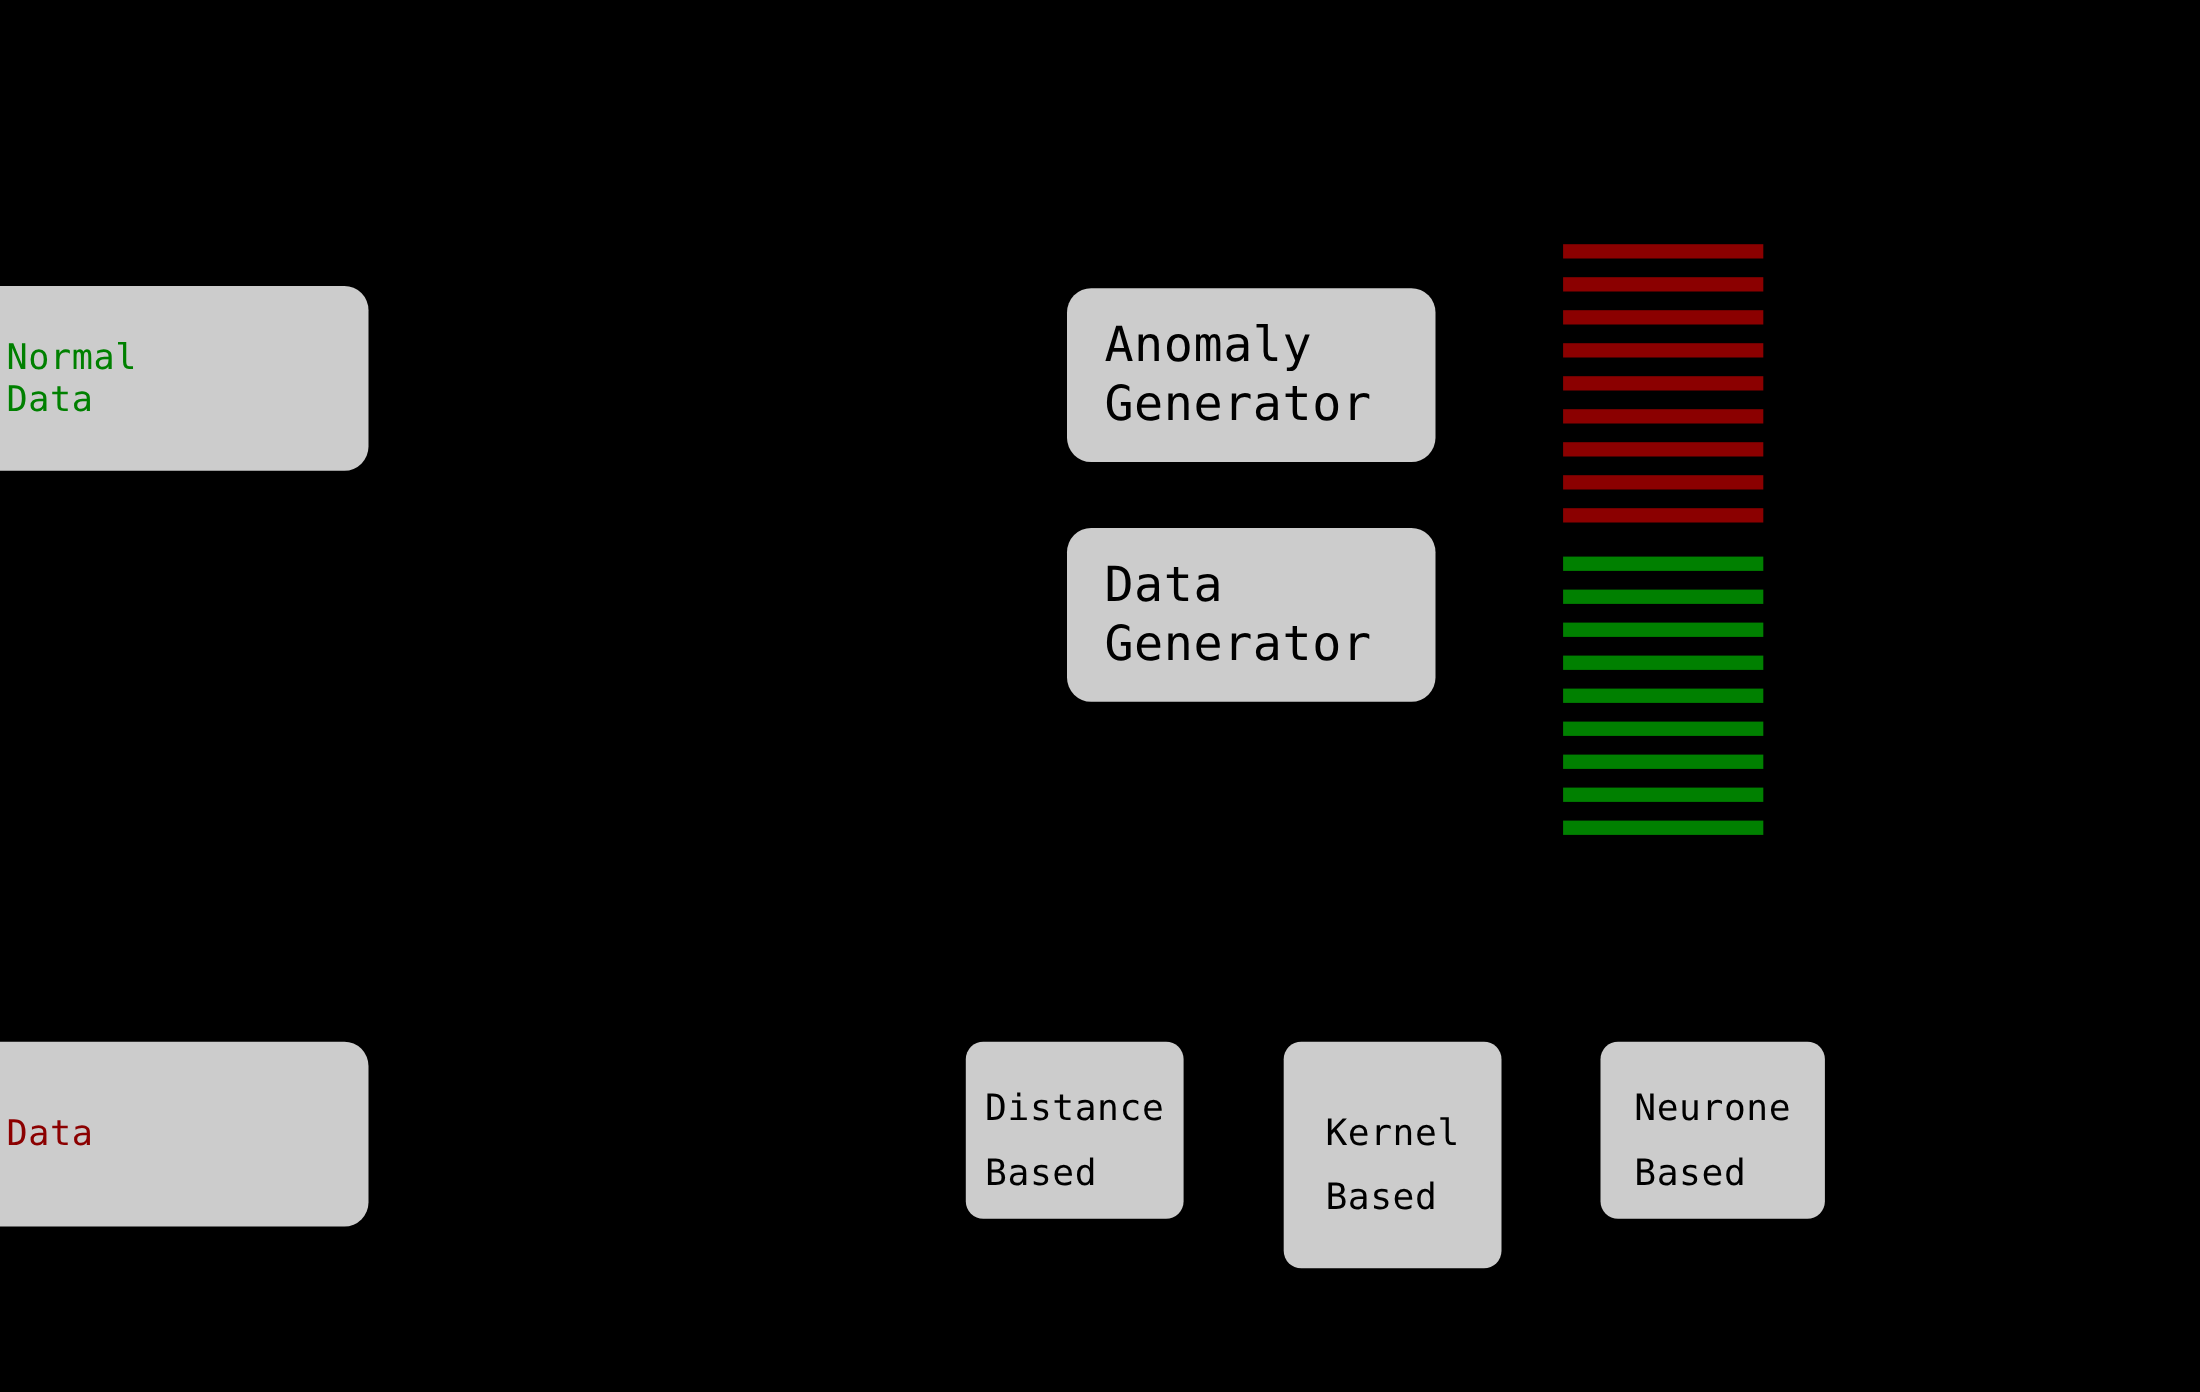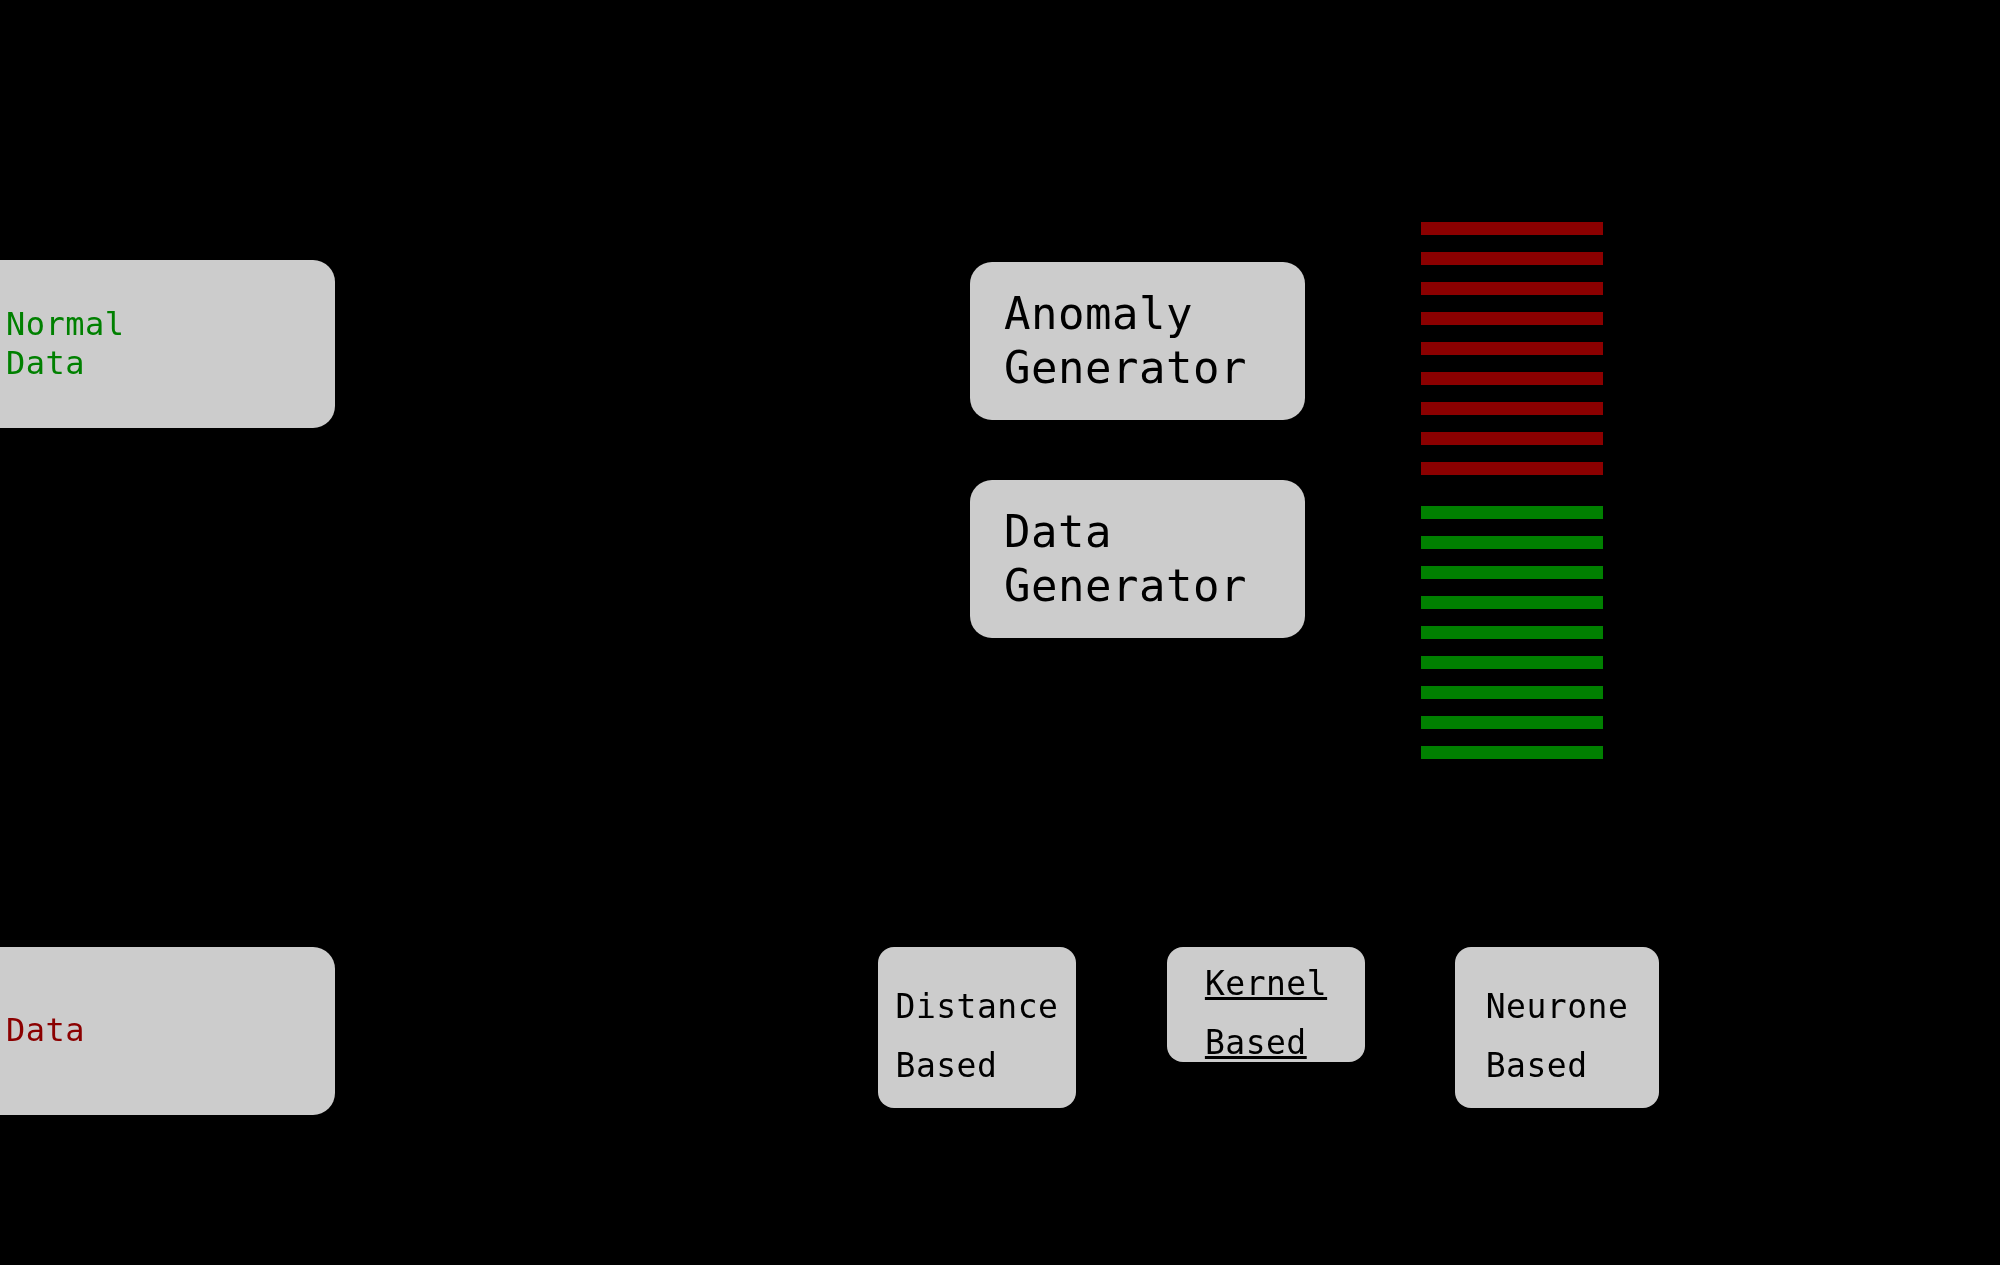--- a/index.html
+++ b/index.html
@@ -126,21 +126,21 @@
       <div class="stripe" style="top: 524px; width: 182px; height: 13px; background: rgb(0, 128, 0);"></div>
     </div>
 
   <div class="box box-method" style="left:878px; top:947px; width:198px; height:161px;">
     <div class="lines">
       <div class="line">Distance</div>
       <div class="line">Based</div>
     </div>
   </div>
 
-  <div class="box box-method" style="left:1167px; top:947px; width:198px; height:115px;text-decoration:underline;">
+  <div class="box box-method" style="left:1167px; top:947px; width:198px; height:206px;">
     <div class="lines">
       <div class="line">Kernel</div>
       <div class="line">Based</div>
     </div>
   </div>
 
   <div class="box box-method" style="left:1455px; top:947px; width:204px; height:161px;">
     <div class="lines">
       <div class="line">Neurone</div>
       <div class="line">Based</div>

